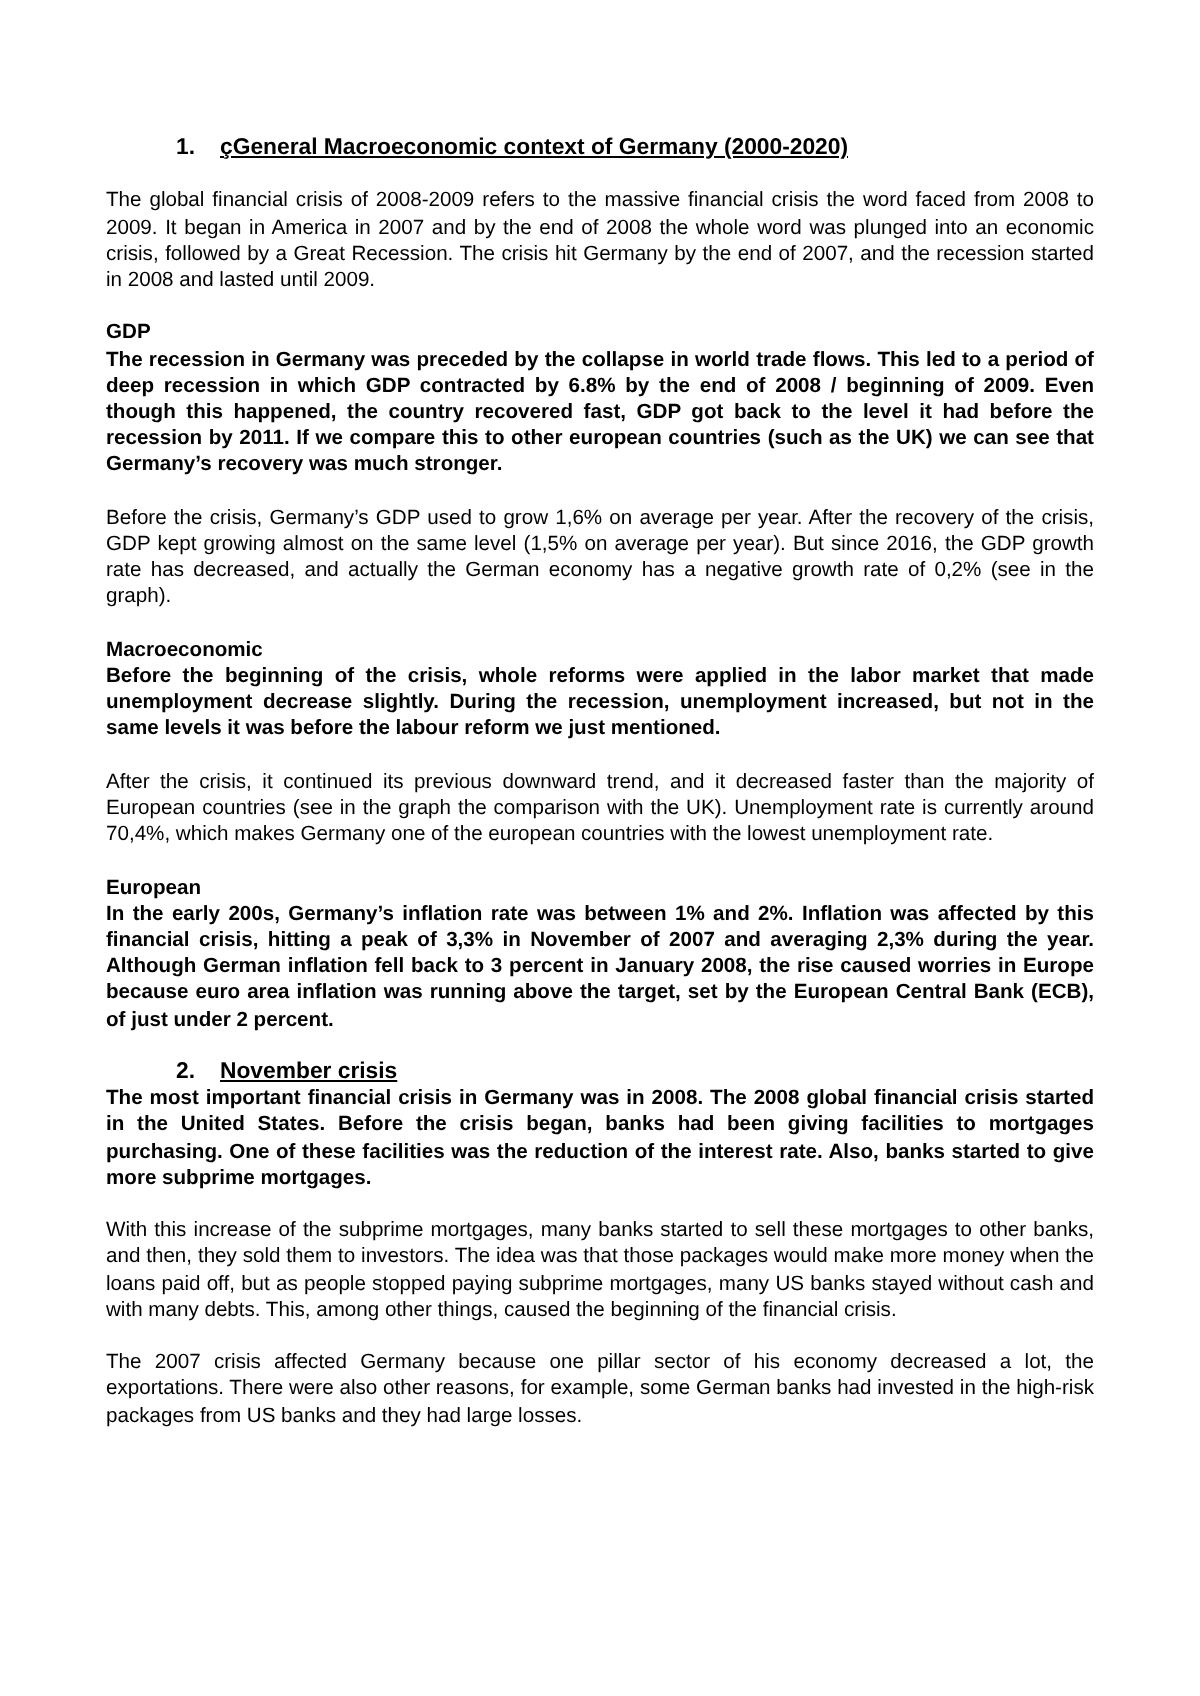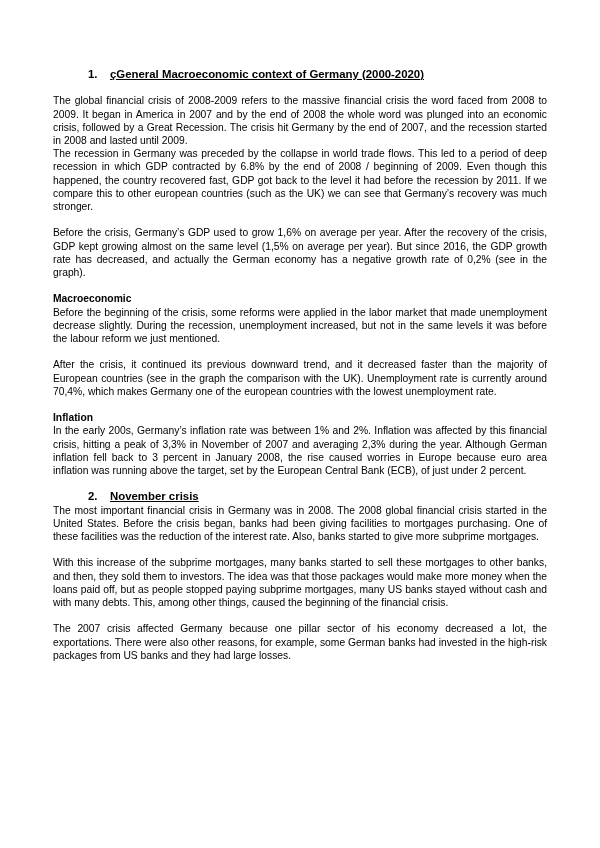--- a/index.html
+++ b/index.html
@@ -37,40 +37,41 @@
   .list-heading .htext {
     text-decoration: underline;
   }
   .h2x { margin-top: 13.2px; }
   .sub-heading {
     font-weight: 700;
     margin: 13.2px 0 0 0;
     text-align: left;
   }
   .p { margin: 13.2px 0 0 0; }
-  .mt0 { margin-top: 0; }
+  .mt0 { margin-top: 0; font-weight: bold; }
 </style>
 </head>
 <body>
 
 <div class="page">
   <div class="doc">
 
     <div class="list-heading"><span class="num">1.</span><span class="htext">çGeneral Macroeconomic context of Germany (2000-2020)</span></div>
 
     <p class="p">The global financial crisis of 2008-2009 refers to the massive financial crisis the word faced from 2008 to 2009. It began in America in 2007 and by the end of 2008 the whole word was plunged into an economic crisis, followed by a Great Recession. The crisis hit Germany by the end of 2007, and the recession started in 2008 and lasted until 2009.</p>
 
+    <div class="sub-heading">GDP</div>
     <p class="p mt0">The recession in Germany was preceded by the collapse in world trade flows. This led to a period of deep recession in which GDP contracted by 6.8% by the end of 2008 / beginning of 2009. Even though this happened, the country recovered fast, GDP got back to the level it had before the recession by 2011. If we compare this to other european countries (such as the UK) we can see that Germany’s recovery was much stronger.</p>
     <p class="p">Before the crisis, Germany’s GDP used to grow 1,6% on average per year. After the recovery of the crisis, GDP kept growing almost on the same level (1,5% on average per year). But since 2016, the GDP growth rate has decreased, and actually the German economy has a negative growth rate of 0,2% (see in the graph).</p>
 
     <div class="sub-heading">Macroeconomic</div>
-    <p class="p mt0">Before the beginning of the crisis, some reforms were applied in the labor market that made unemployment decrease slightly. During the recession, unemployment increased, but not in the same levels it was before the labour reform we just mentioned.</p>
+    <p class="p mt0">Before the beginning of the crisis, whole reforms were applied in the labor market that made unemployment decrease slightly. During the recession, unemployment increased, but not in the same levels it was before the labour reform we just mentioned.</p>
     <p class="p">After the crisis, it continued its previous downward trend, and it decreased faster than the majority of European countries (see in the graph the comparison with the UK). Unemployment rate is currently around 70,4%, which makes Germany one of the european countries with the lowest unemployment rate.</p>
 
-    <div class="sub-heading">Inflation</div>
+    <div class="sub-heading">European</div>
     <p class="p mt0">In the early 200s, Germany’s inflation rate was between 1% and 2%. Inflation was affected by this financial crisis, hitting a peak of 3,3% in November of 2007 and averaging 2,3% during the year. Although German inflation fell back to 3 percent in January 2008, the rise caused worries in Europe because euro area inflation was running above the target, set by the European Central Bank (ECB), of just under 2 percent.</p>
 
     <div class="list-heading h2x"><span class="num">2.</span><span class="htext">November crisis</span></div>
 
     <p class="p mt0">The most important financial crisis in Germany was in 2008. The 2008 global financial crisis started in the United States. Before the crisis began, banks had been giving facilities to mortgages purchasing. One of these facilities was the reduction of the interest rate. Also, banks started to give more subprime mortgages.</p>
     <p class="p">With this increase of the subprime mortgages, many banks started to sell these mortgages to other banks, and then, they sold them to investors. The idea was that those packages would make more money when the loans paid off, but as people stopped paying subprime mortgages, many US banks stayed without cash and with many debts. This, among other things, caused the beginning of the financial crisis.</p>
     <p class="p">The 2007 crisis affected Germany because one pillar sector of his economy decreased a lot, the exportations. There were also other reasons, for example, some German banks had invested in the high-risk packages from US banks and they had large losses.</p>
 
   </div>
 </div>

